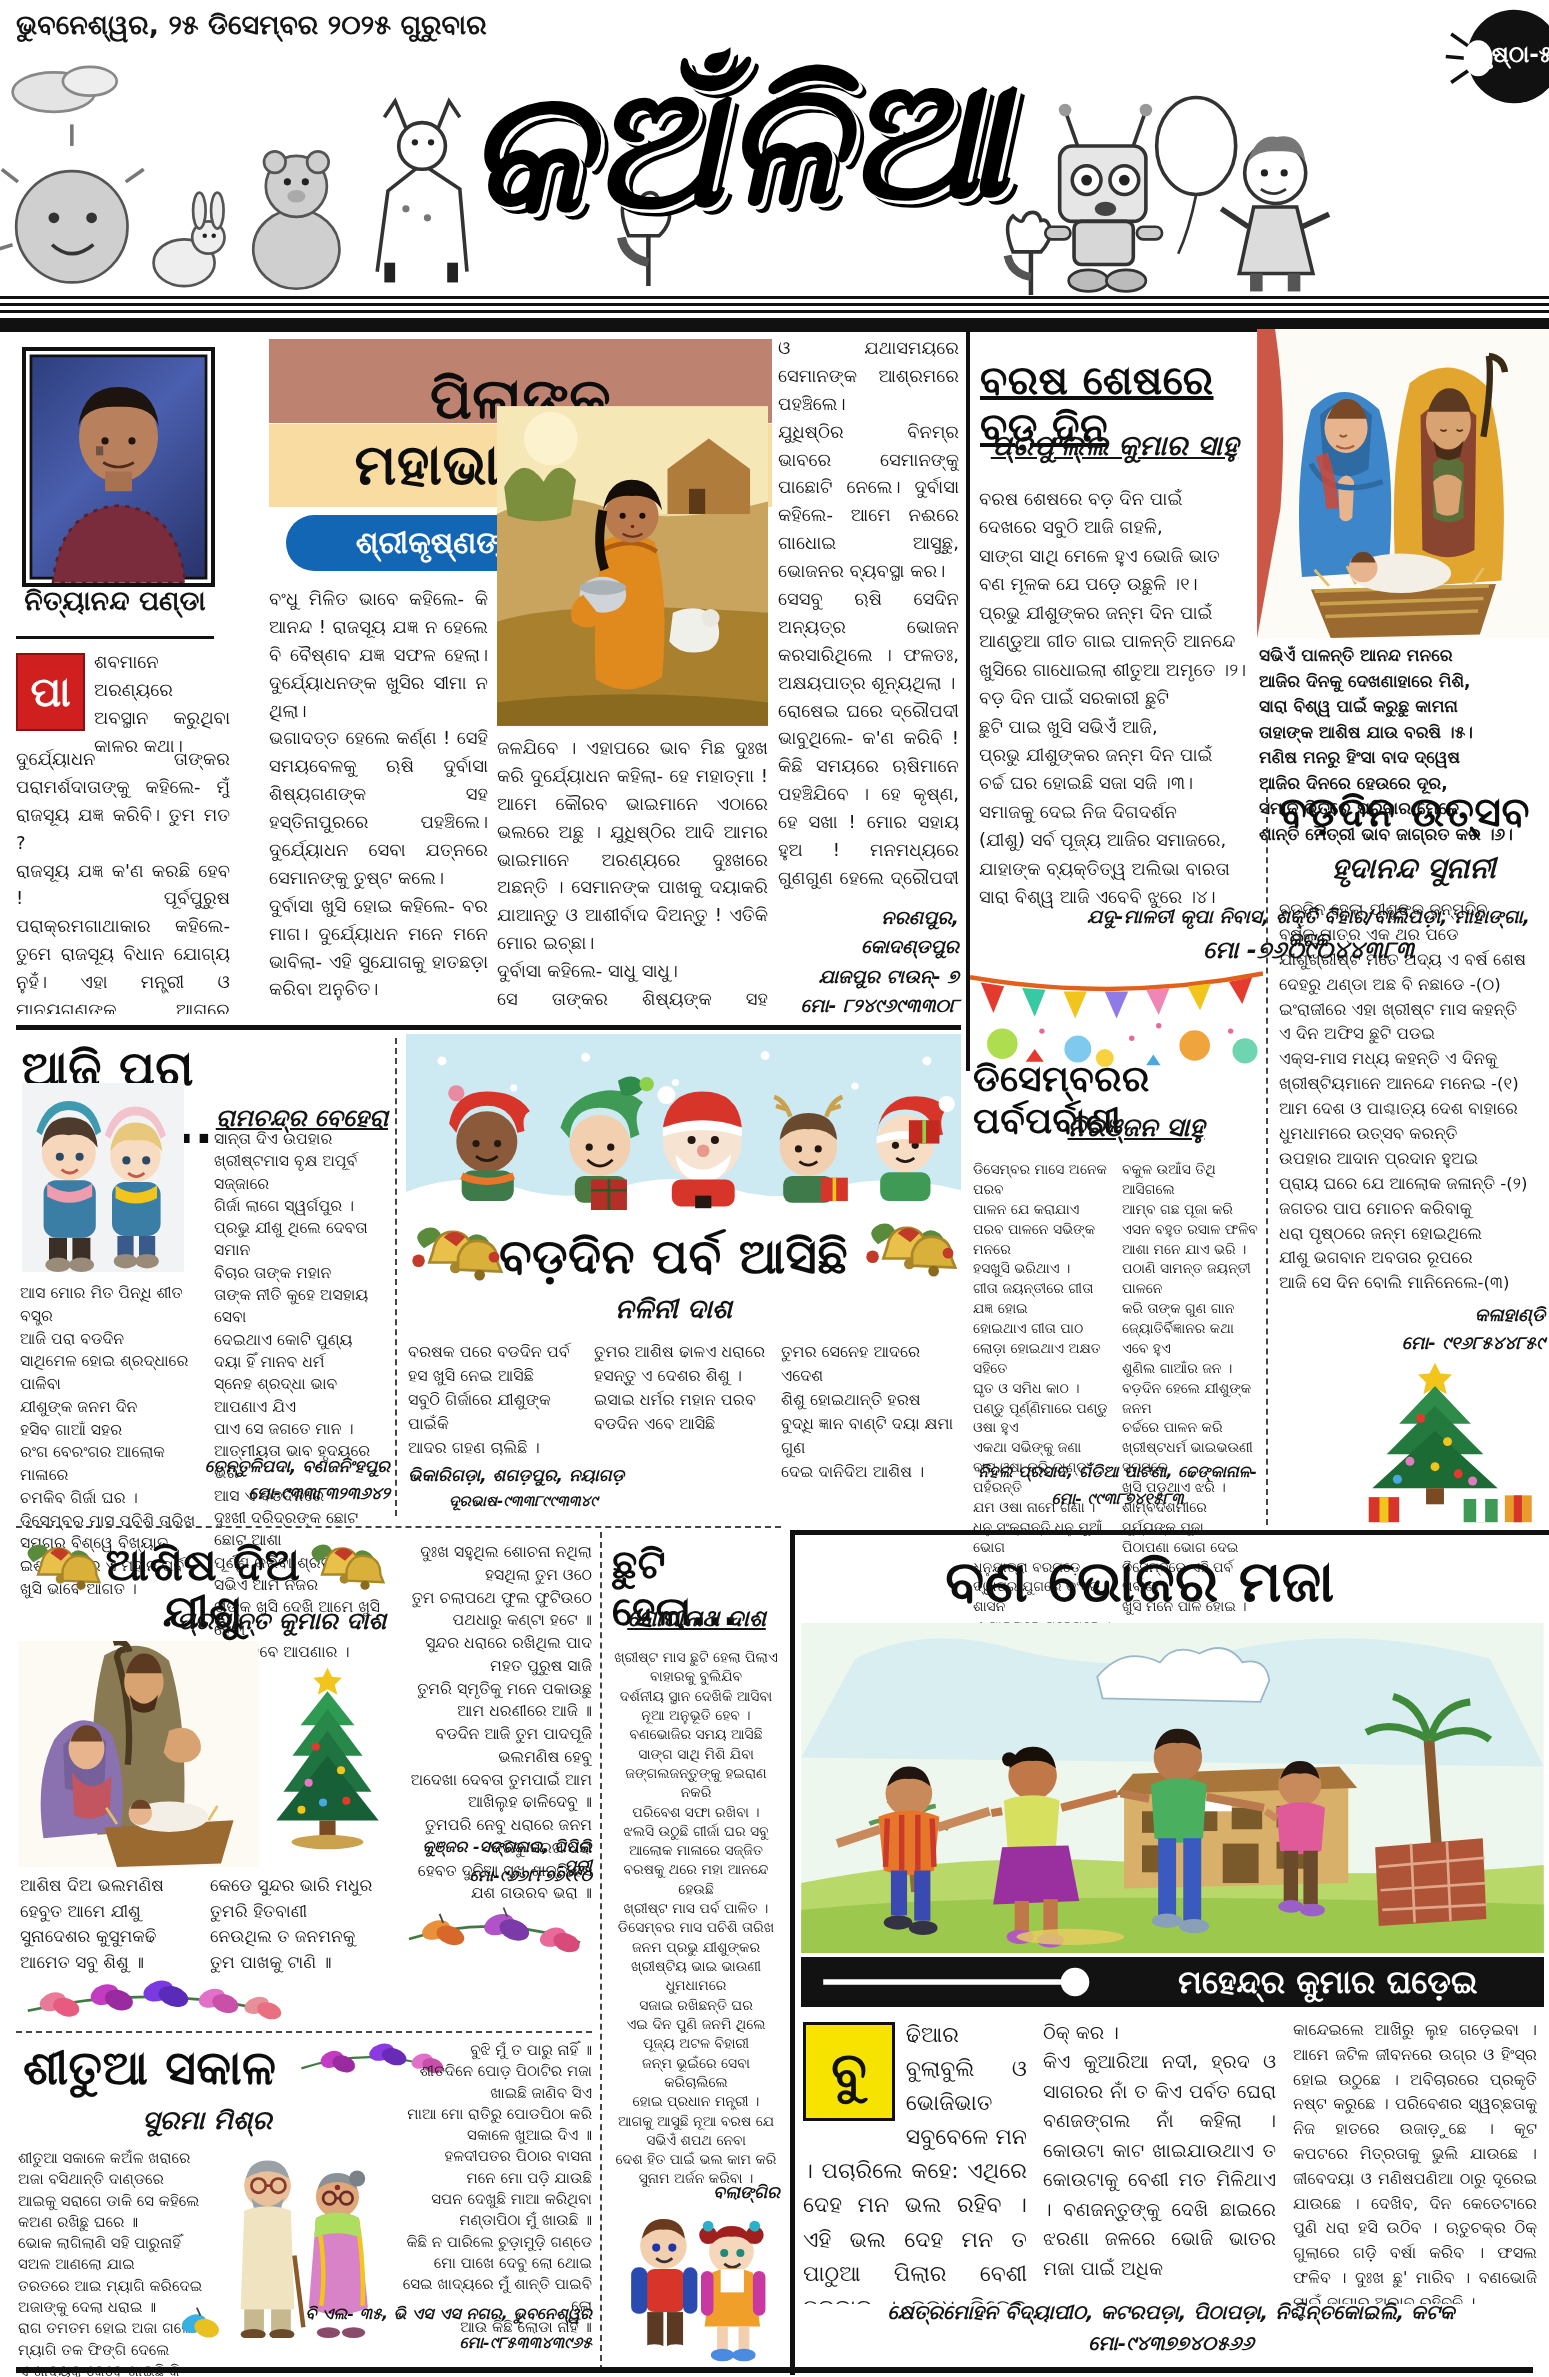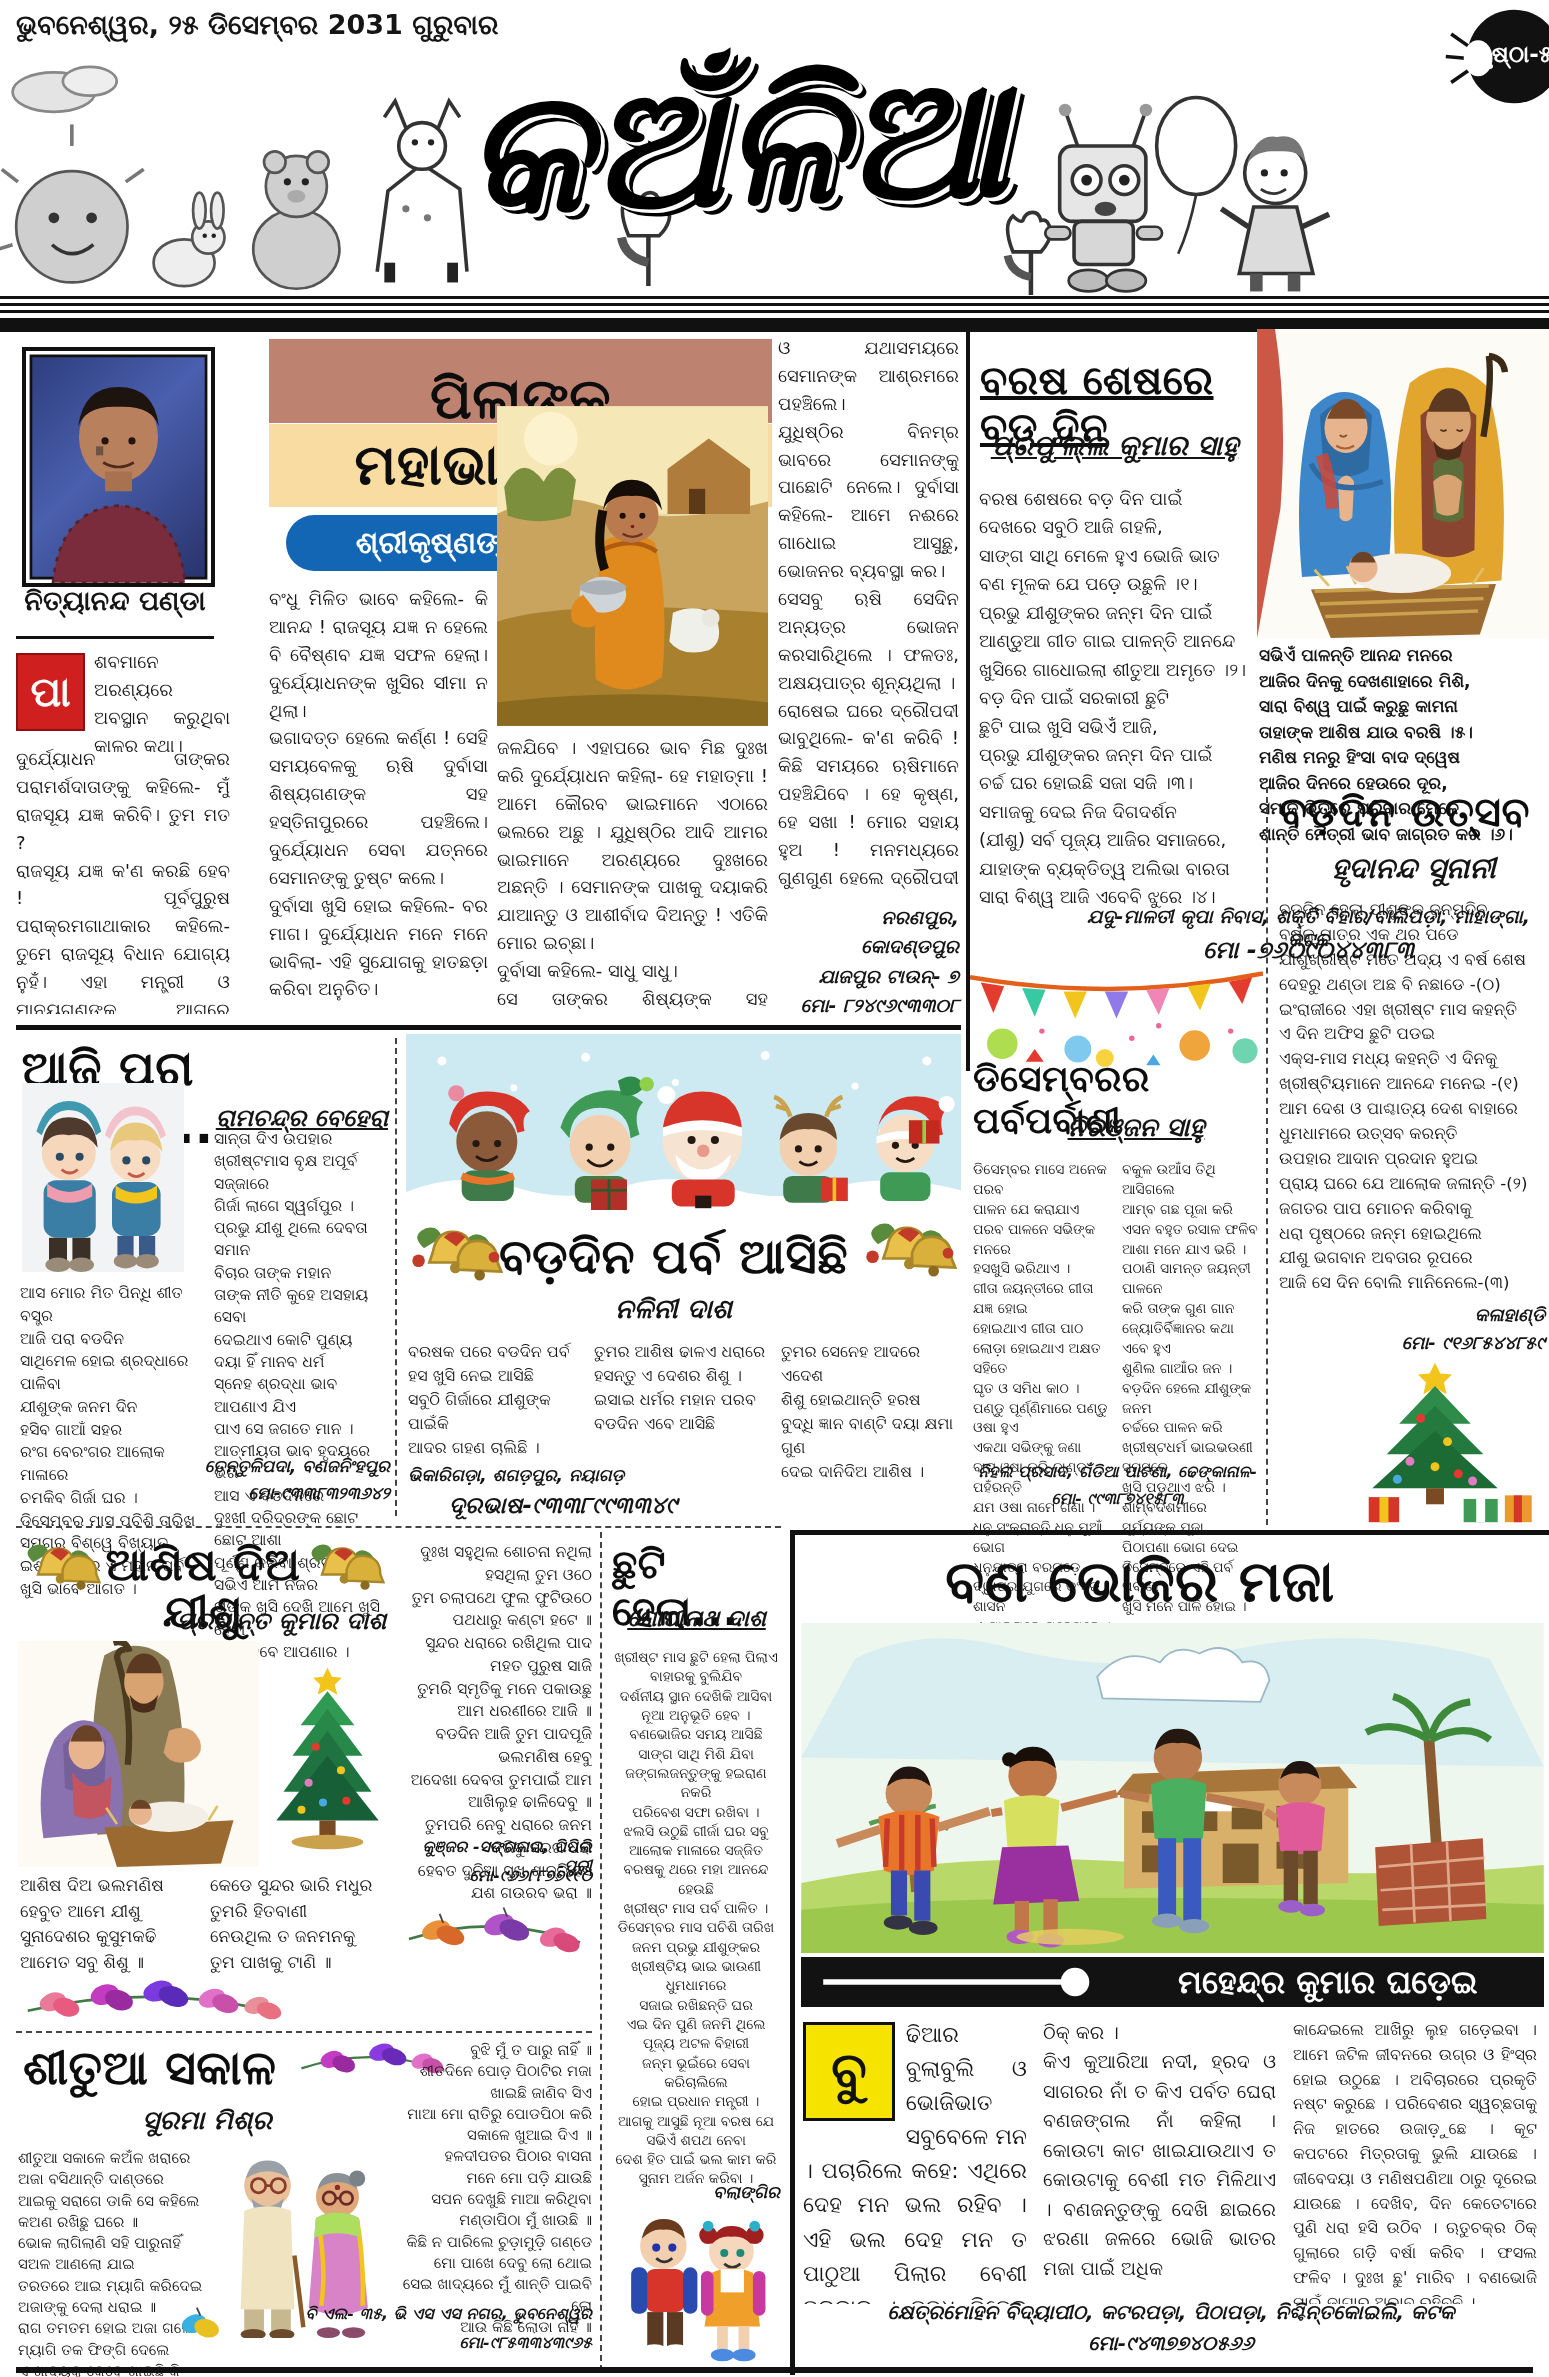--- a/index.html
+++ b/index.html
@@ -28,21 +28,21 @@
   .band-bot{background:#f8dca2;}
   .photo-frame{border:4.5px solid #111;box-shadow:inset 0 0 0 3.6px #fff, inset 0 0 0 6.3px #111;}
   .bar-byline{background:#121212;color:#fff;display:flex;align-items:center;}
   svg{display:block;}
 </style>
 </head>
 <body>
 
 <div class="page">
 
-  <div class="abs bold" style="left:16px;top:9px;font-size:27px;">ଭୁବନେଶ୍ୱର, ୨୫ ଡିସେମ୍ବର 2031 ଗୁରୁବାର</div>
+  <div class="abs bold" style="left:16px;top:9px;font-size:27px;">ଭୁବନେଶ୍ୱର, ୨୫ ଡିସେମ୍ବର ୨୦୨୫ ଗୁରୁବାର</div>
 
   <div class="abs" style="left:1444px;top:7.2px;width:106px;height:99px;">
     <svg width="106" height="99" viewBox="0 0 118 110">
       <g stroke="#111" stroke-width="4">
           <line x1="8" y1="30" x2="28" y2="44"></line>
           <line x1="2" y1="55" x2="24" y2="57"></line>
           <line x1="8" y1="84" x2="28" y2="70"></line>
         </g>
       <circle cx="78" cy="55" r="52" fill="#111"></circle>
       <ellipse cx="38" cy="57" rx="16" ry="20" fill="#fff"></ellipse>
@@ -602,21 +602,21 @@
 ଆଦର ଗହଣ ଚାଲିଛି ।</div>
   <div class="abs poem pre" style="left:594px;top:1340px;width:176px;font-size:16px;line-height:1.5;">ତୁମର ଆଶିଷ ଢାଳଏ ଧରାରେ
 ହସନ୍ତୁ ଏ ଦେଶର ଶିଶୁ ।
 ଇସାଇ ଧର୍ମର ମହାନ ପରବ
 ବଡଦିନ ଏବେ ଆସିଛି</div>
   <div class="abs poem pre" style="left:781px;top:1340px;width:180px;font-size:16px;line-height:1.5;">ତୁମର ସେନେହ ଆଦରେ ଏଦେଶ
 ଶିଶୁ ହୋଇଥାନ୍ତି ହରଷ
 ବୁଦ୍ଧି ଜ୍ଞାନ ବାଣ୍ଟି ଦୟା କ୍ଷମା ଗୁଣ
 ଦେଇ ଦାନିଦିଅ ଆଶିଷ ।</div>
   <div class="abs byline" style="left:408px;top:1465px;width:296px;font-size:17px;">ଭିକାରିଗଡ଼ା, ଶଗଡ଼ପୁର, ନୟାଗଡ଼</div>
-  <div class="abs byline" style="left:449px;top:1492px;width:296px;font-size:23px;">ଦୂରଭାଷ-୯୩୩୮୯୯୩୩୪୯</div>
+  <div class="abs byline" style="left:449px;top:1492px;width:296px;font-size:15px;">ଦୂରଭାଷ-୯୩୩୮୯୯୩୩୪୯</div>
 
   <div class="abs dash-h" style="left:16px;top:1526px;width:765px;height:0;"></div>
 
   <svg class="abs" style="left:18px;top:1537px;" width="83" height="75" viewBox="0 0 108 92">
     <path d="M20 30 q-16 -14 2 -22 q14 -4 18 10" fill="#5a8a3c"></path>
       <path d="M64 26 q10 -18 24 -8 q12 10 -2 20" fill="#5a8a3c"></path>
     <path d="M30 34 q4 -22 22 -22 q20 0 22 24 l4 10 l-52 0z" fill="#e8c04a" stroke="#a8862a" stroke-width="3"></path>
     <circle cx="55" cy="52" r="6" fill="#a8862a"></circle>
     <path d="M58 40 q6 -20 24 -18 q20 2 20 24 l4 10 l-48 -2z" fill="#d8b03a" stroke="#a8862a" stroke-width="3"></path>
     <circle cx="82" cy="60" r="6" fill="#8a6a1e"></circle>

